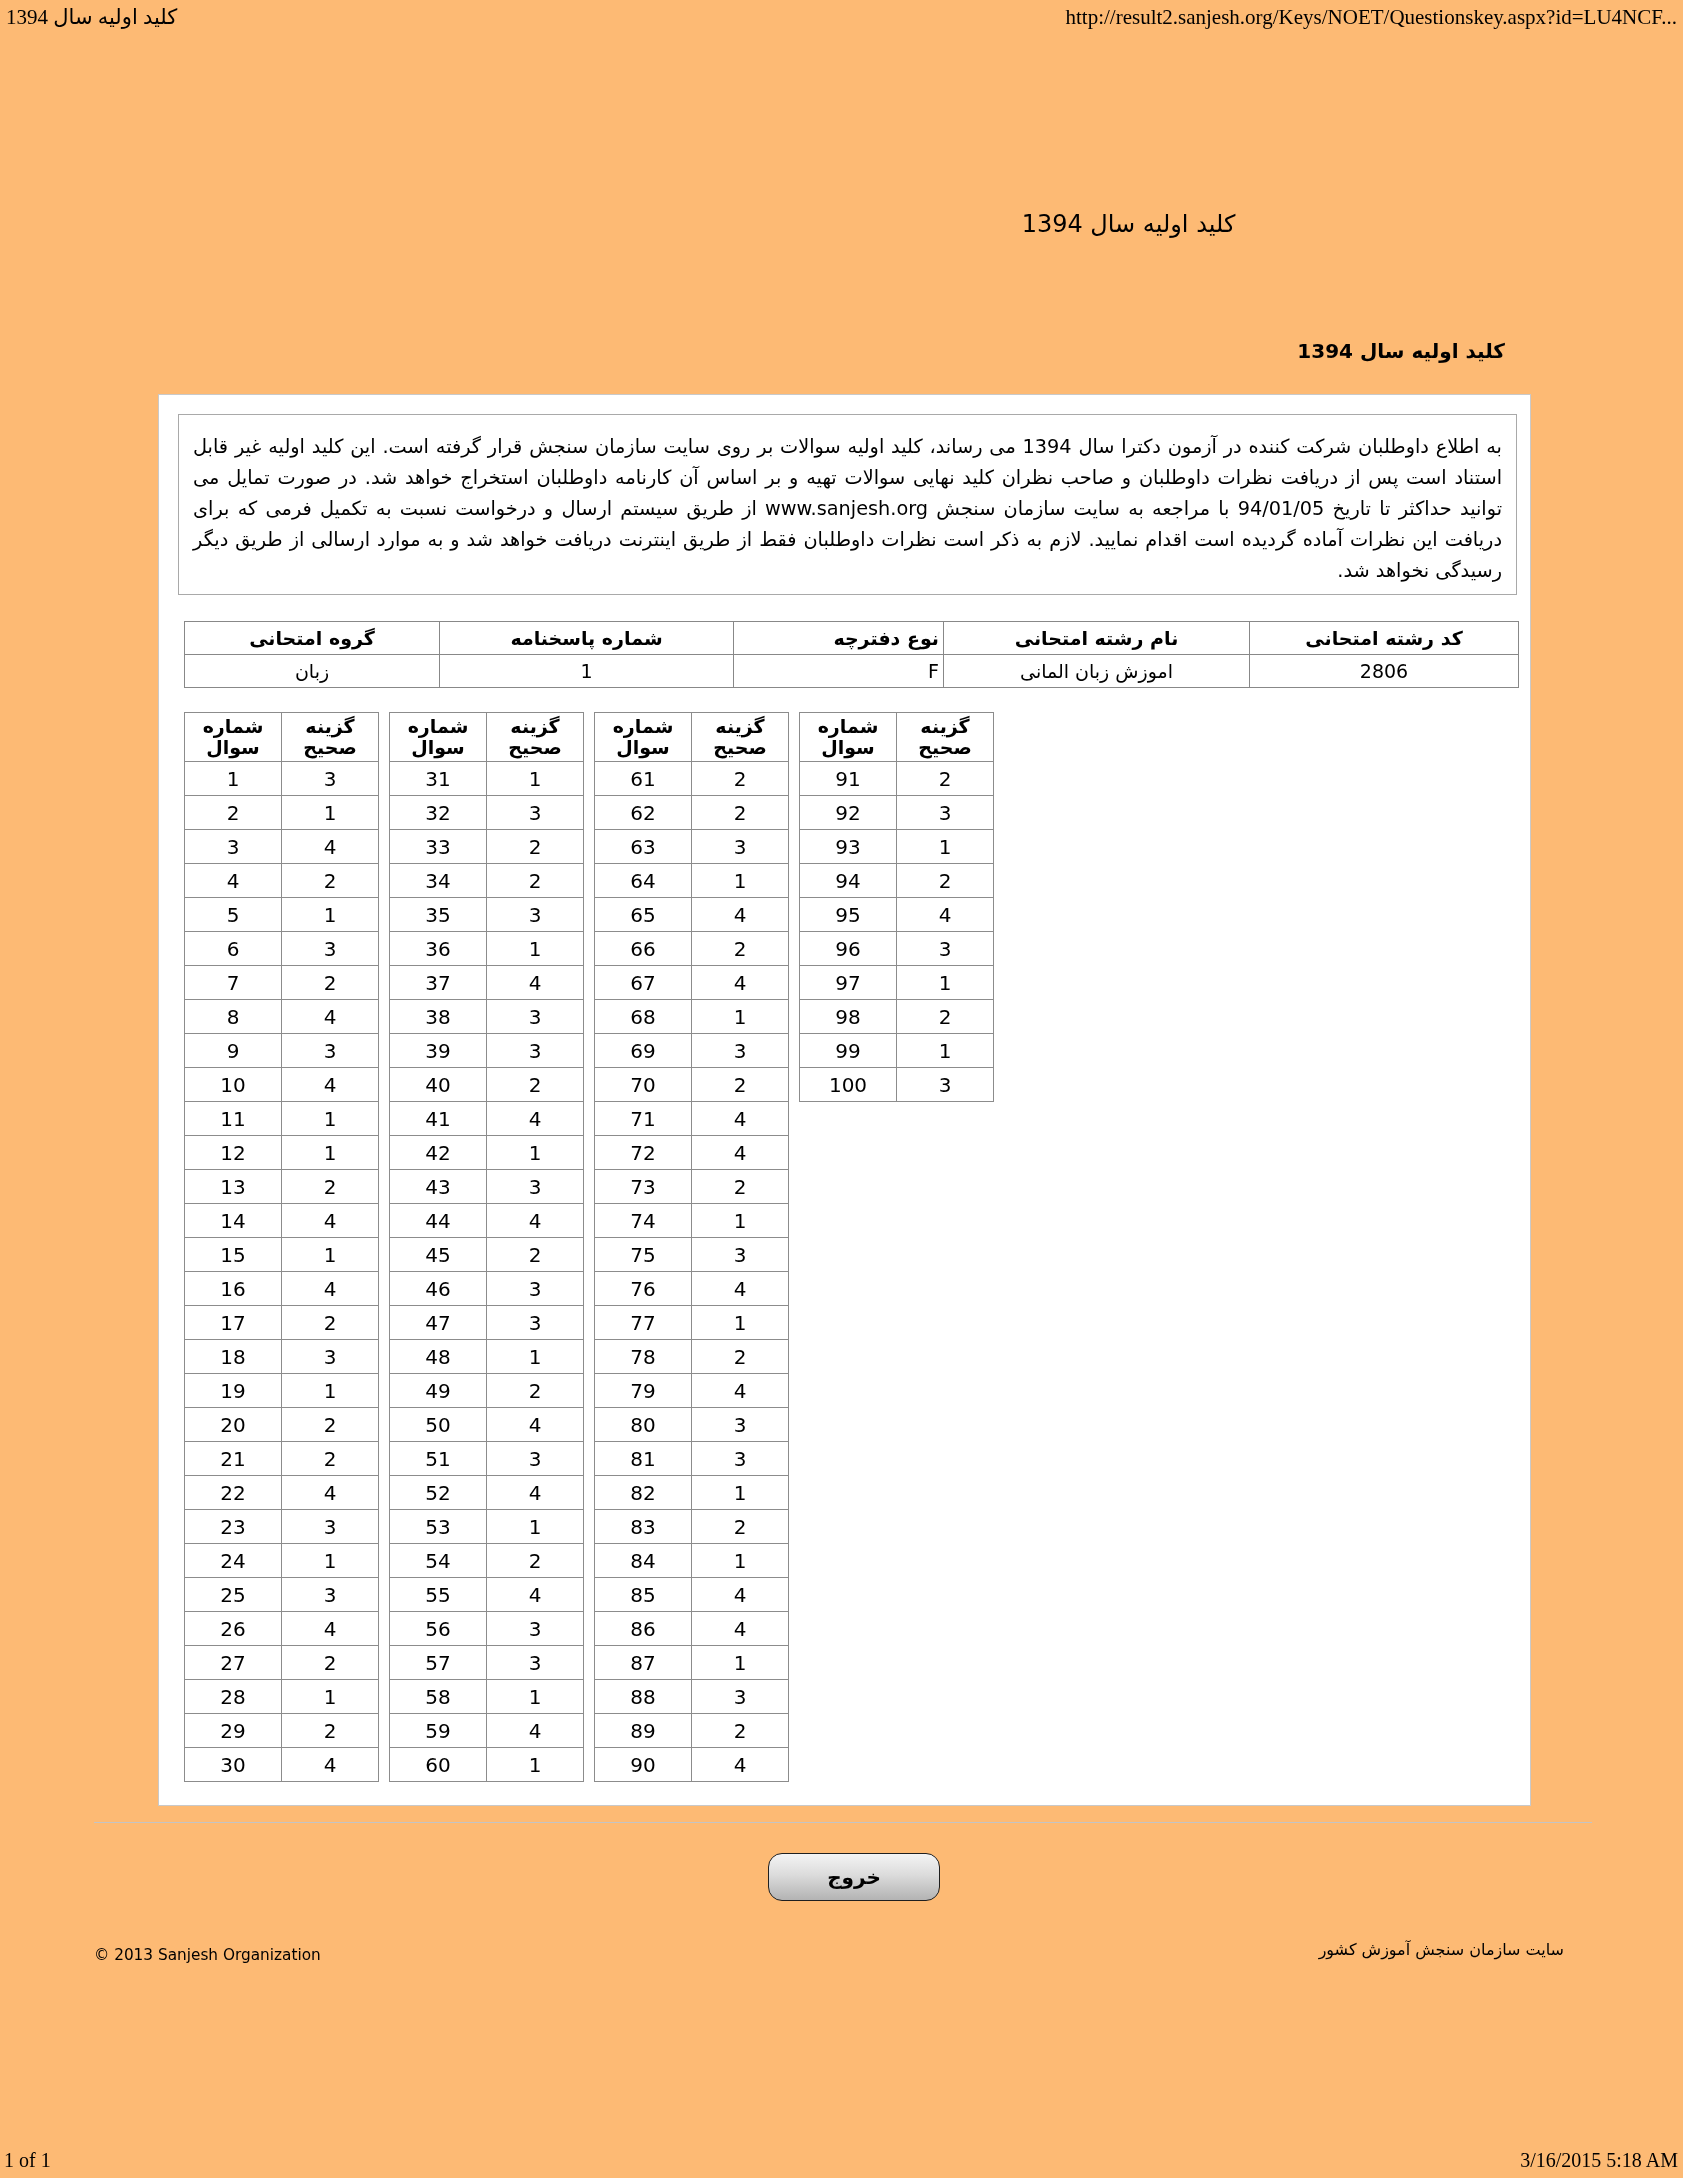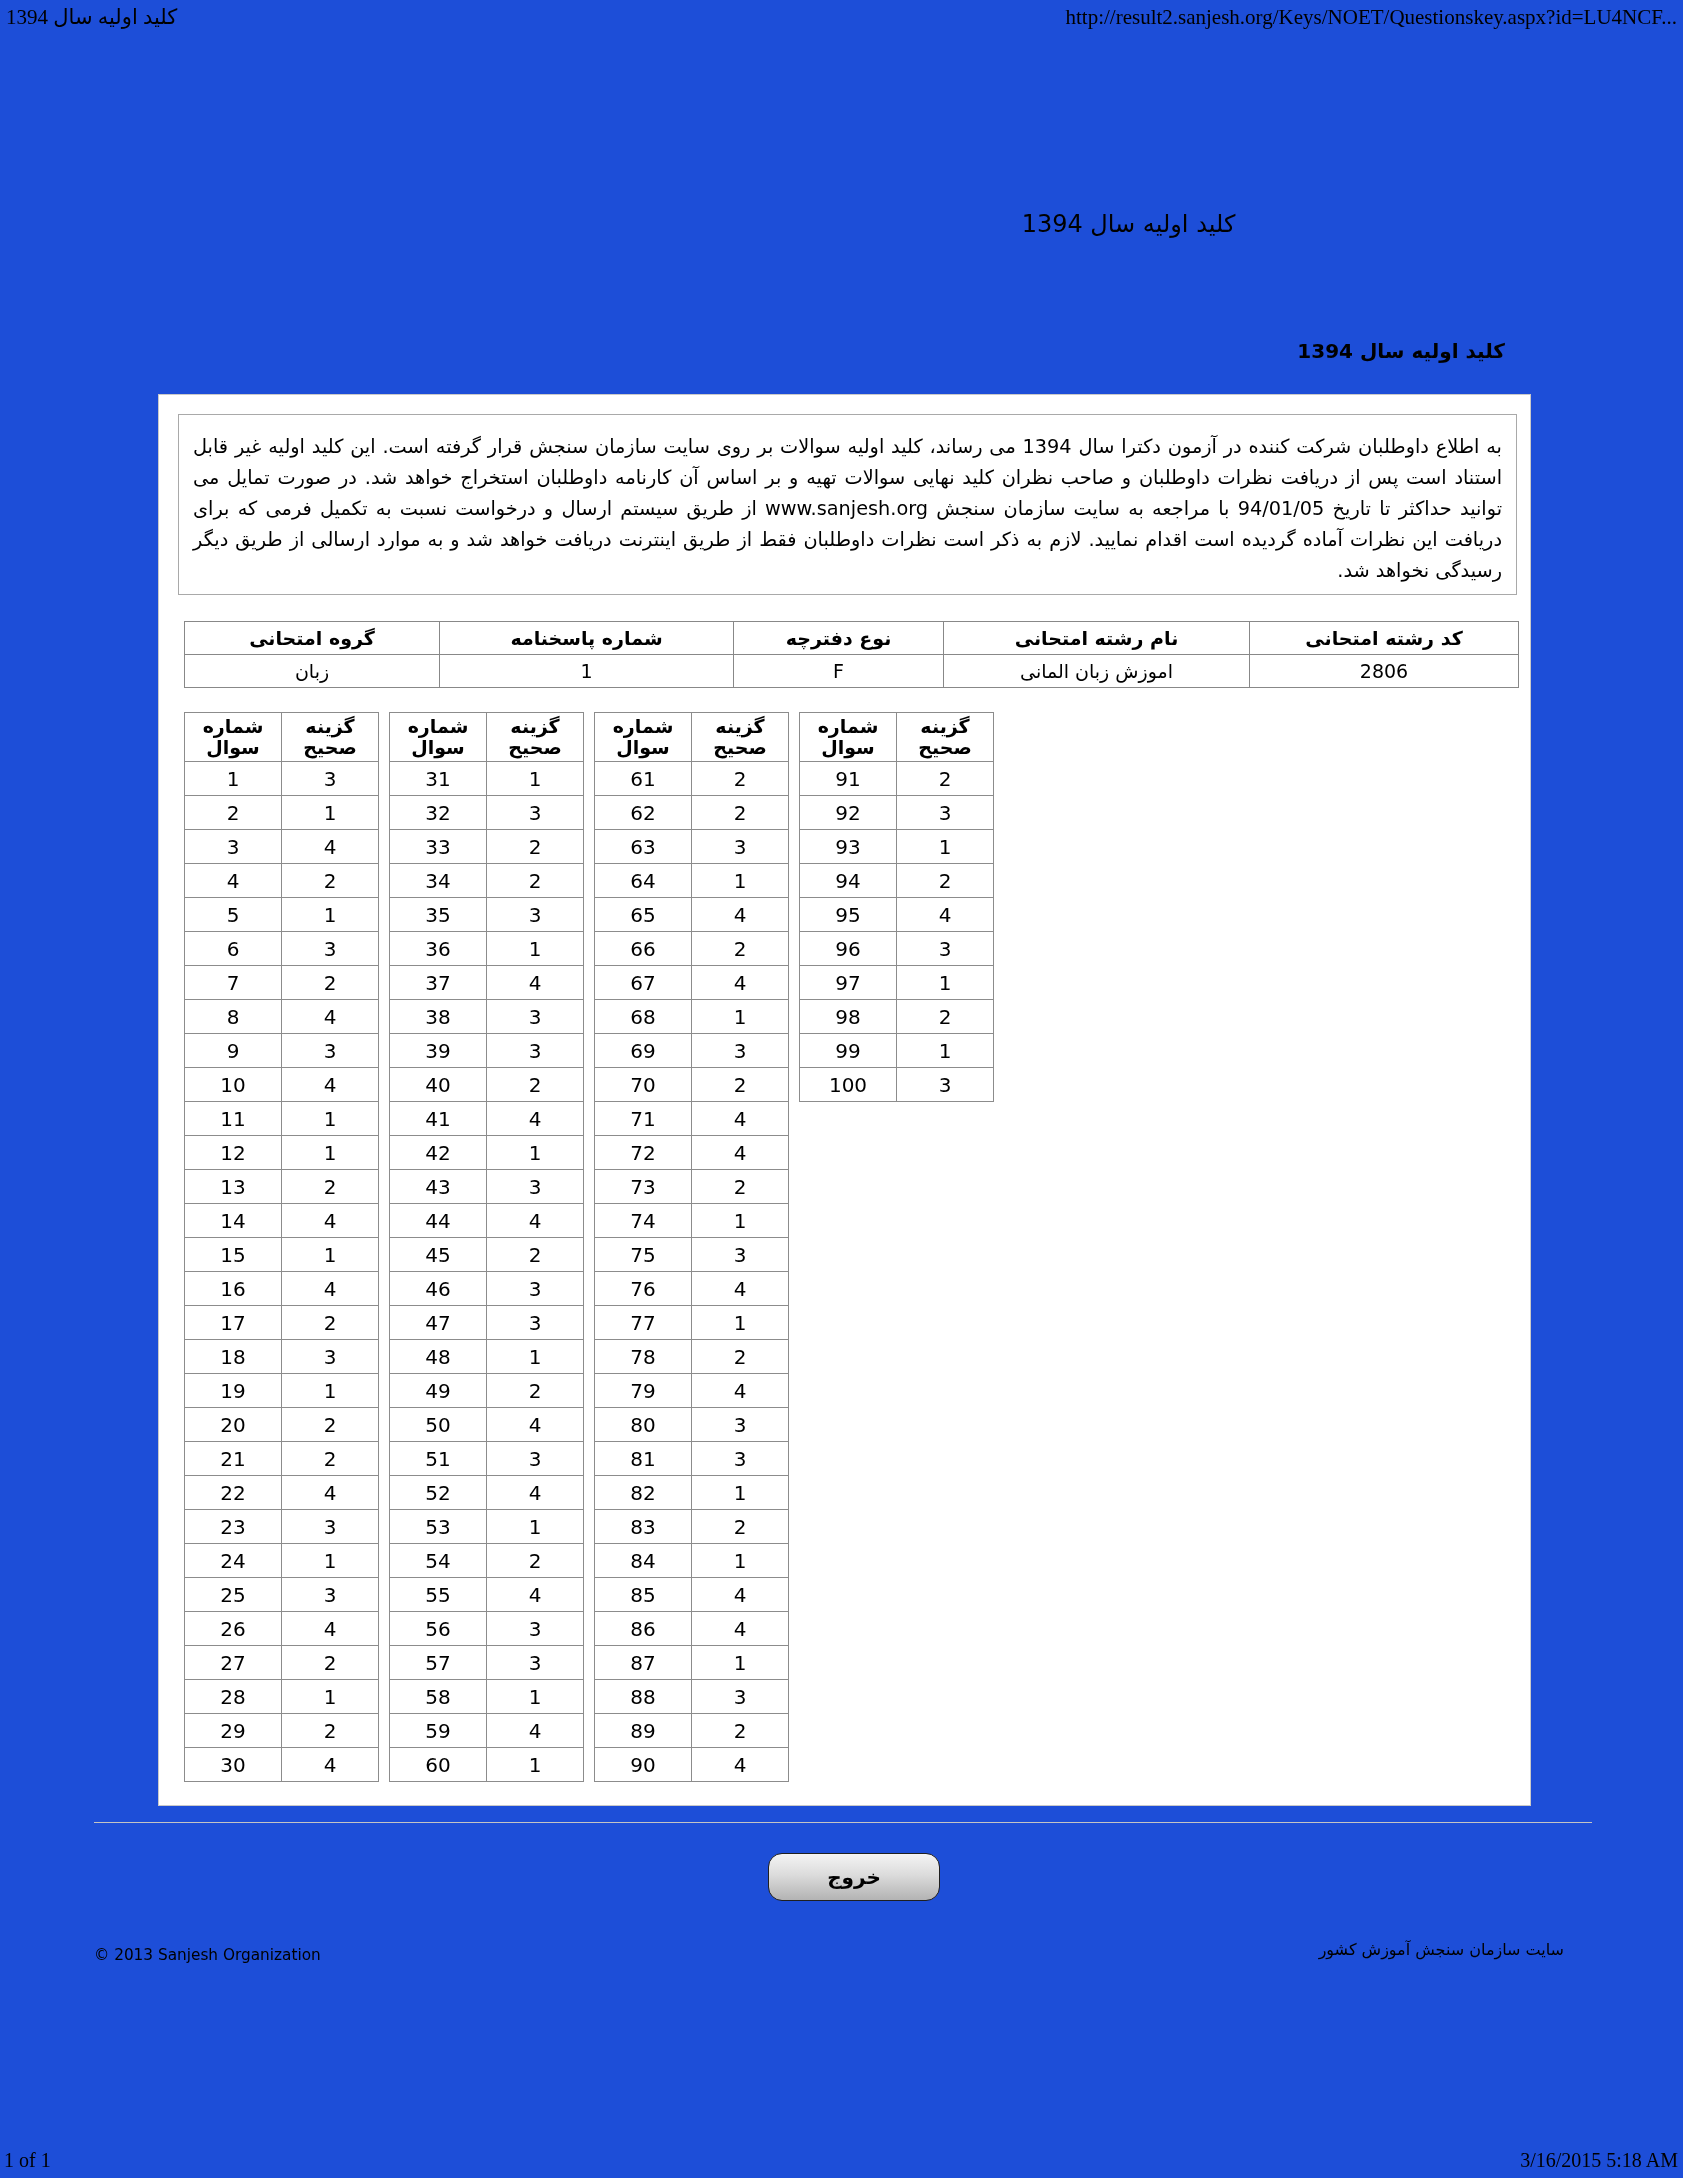--- a/index.html
+++ b/index.html
@@ -9,21 +9,21 @@
     width: 1683px;
     height: 2178px;
     font-family: "DejaVu Sans", sans-serif;
     color: #000;
   }
   .page {
     position: relative;
     width: 1683px;
     height: 2178px;
     overflow: hidden;
-    background: #1d4ed8;
+    background: #fdba74;
   }
   
   .print-header {
     position: absolute;
     top: 5px; left: 6px; right: 6px;
     display: flex;
     justify-content: space-between;
     font-family: "Liberation Serif", "DejaVu Serif", "DejaVu Sans", serif;
     font-size: 21px;
   }
@@ -82,21 +82,21 @@
   .info-table th, .info-table td {
     border: 1px solid #888;
     height: 32px;
     text-align: center;
     font-size: 19px;
     padding: 0 4px;
   }
   .info-table th { font-weight: bold; }
   .info-table th:nth-child(1), .info-table td:nth-child(1) { width: 260px; }
   .info-table th:nth-child(2), .info-table td:nth-child(2) { width: 297px; }
-  .info-table th:nth-child(3), .info-table td:nth-child(3) { width: 201px; }
+  .info-table th:nth-child(3), .info-table td:nth-child(3) { width: 201px; text-align: right; }
   .info-table th:nth-child(4), .info-table td:nth-child(4) { width: 285px; }
   .info-table th:nth-child(5), .info-table td:nth-child(5) { width: 246px; }
 
   .answer-tables {
     position: absolute;
     top: 317px; left: 25px;
     display: flex;
     align-items: flex-start;
     gap: 10px;
   }

